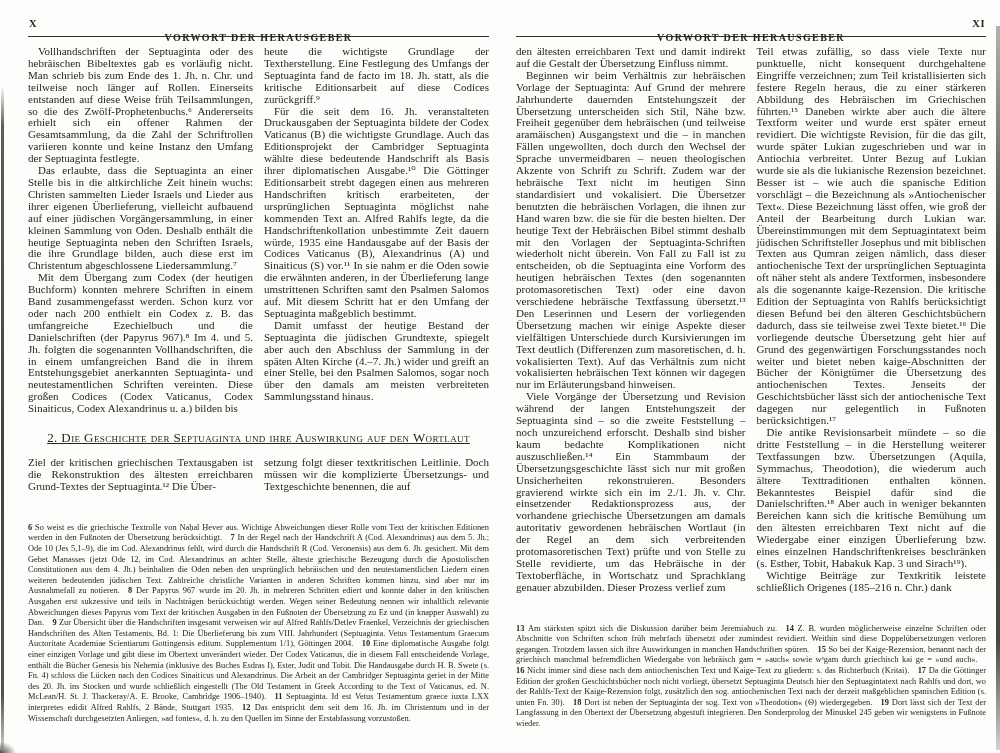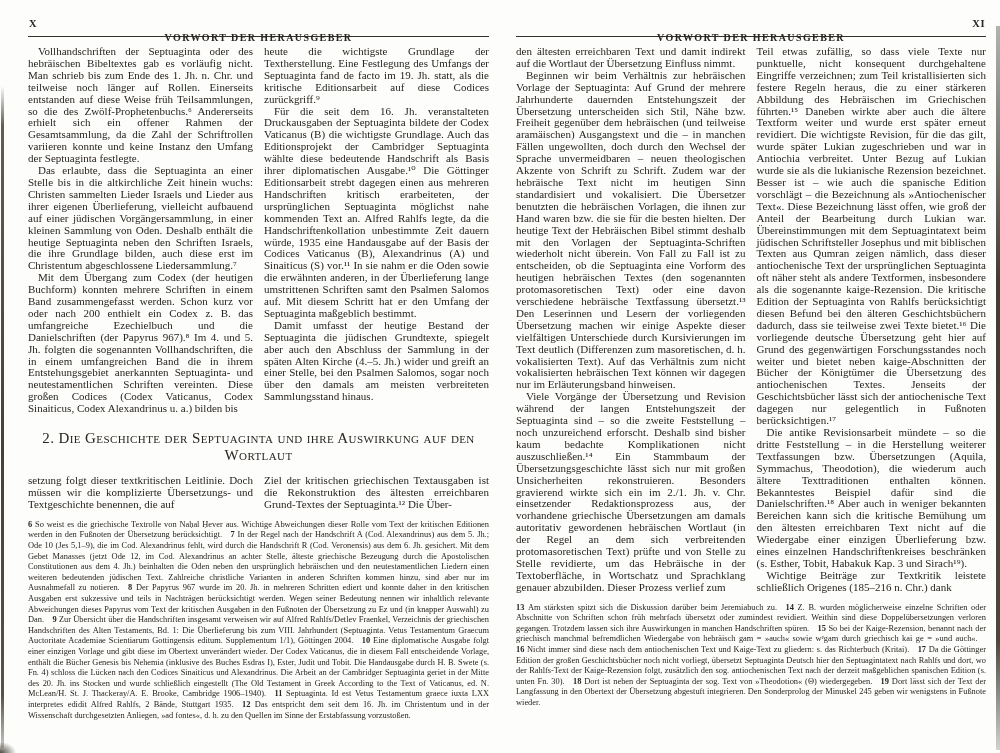--- a/index.html
+++ b/index.html
@@ -17,23 +17,23 @@
   }
   .pageno{position:absolute;top:0px;font-weight:bold;font-size:10.5px;letter-spacing:.5px;}
   .pageno-left{left:1px;}
   .pageno-right{right:1px;}
   .cols{display:flex;gap:11px;margin-top:9px;}
   .col{flex:1;min-width:0;}
   .para{margin:0;font-size:11px;line-height:11.9px;text-align:justify;}
   .para.ind{text-indent:10px;}
   .section-heading{
     margin:15px 0 11px 0;text-align:center;font-weight:normal;
-    font-variant:small-caps;font-size:15px;letter-spacing:.4px;
+    font-variant:small-caps;font-size:13px;letter-spacing:.4px;text-decoration:underline;
   }
-  .footnotes{margin-top:9px;font-size:8.4px;line-height:10.6px;text-align:justify;}
+  .footnotes{margin-top:30px;font-size:8.4px;line-height:10.6px;text-align:justify;}
   .fn-num{font-weight:bold;}
   
   .edge-left{
     position:absolute;left:1px;top:86px;width:3px;height:662px;border-radius:2px;
     background:linear-gradient(to bottom,rgba(45,38,30,0) 0%,rgba(45,38,30,.75) 6%,rgba(45,38,30,.88) 55%,rgba(45,38,30,.8) 92%,rgba(45,38,30,.25) 100%);
   }
   .edge-right{
     position:absolute;right:0;top:26px;width:4px;height:724px;
     background:linear-gradient(to bottom,rgba(45,38,30,.35) 0%,rgba(45,38,30,.9) 35%,rgba(45,38,30,.85) 85%,rgba(45,38,30,.2) 100%);
   }
@@ -56,45 +56,45 @@
       <span class="pageno pageno-left">X</span>
       <span class="running-title">VORWORT DER HERAUSGEBER</span>
     </div>
     <div class="cols">
       <div class="col">
           <p class="para ind">Vollhandschriften der Septuaginta oder des hebräischen Bibeltextes gab es vorläufig nicht. Man schrieb bis zum Ende des 1. Jh. n. Chr. und teilweise noch länger auf Rollen. Einerseits entstanden auf diese Weise früh Teilsammlungen, so die des Zwölf-Prophetenbuchs.⁶ Andererseits erhielt sich ein offener Rahmen der Gesamtsammlung, da die Zahl der Schriftrollen variieren konnte und keine Instanz den Umfang der Septuaginta festlegte.</p>
           <p class="para ind">Das erlaubte, dass die Septuaginta an einer Stelle bis in die altkirchliche Zeit hinein wuchs: Christen sammelten Lieder Israels und Lieder aus ihrer eigenen Überlieferung, vielleicht aufbauend auf einer jüdischen Vorgängersammlung, in einer kleinen Sammlung von Oden. Deshalb enthält die heutige Septuaginta neben den Schriften Israels, die ihre Grundlage bilden, auch diese erst im Christentum abgeschlossene Liedersammlung.⁷</p>
           <p class="para ind">Mit dem Übergang zum Codex (der heutigen Buchform) konnten mehrere Schriften in einem Band zusammengefasst werden. Schon kurz vor oder nach 200 enthielt ein Codex z. B. das umfangreiche Ezechielbuch und die Danielschriften (der Papyrus 967).⁸ Im 4. und 5. Jh. folgten die sogenannten Vollhandschriften, die in einem umfangreichen Band die in ihrem Entstehungsgebiet anerkannten Septuaginta- und neutestamentlichen Schriften vereinten. Diese großen Codices (Codex Vaticanus, Codex Sinaiticus, Codex Alexandrinus u. a.) bilden bis</p>
         </div>
       <div class="col">
-          <p class="para">heute die wichtigste Grundlage der Textherstellung. Eine Festlegung des Umfangs der Septuaginta fand de facto im 19. Jh. statt, als die kritische Editionsarbeit auf diese Codices zurückgriff.⁹</p>
+          <p class="para">heute die wichtigste Grundlage der Textherstellung. Eine Festlegung des Umfangs der Septuaginta fand de facto im 18. Jh. statt, als die kritische Editionsarbeit auf diese Codices zurückgriff.⁹</p>
           <p class="para ind">Für die seit dem 16. Jh. veranstalteten Druckausgaben der Septuaginta bildete der Codex Vaticanus (B) die wichtigste Grundlage. Auch das Editionsprojekt der Cambridger Septuaginta wählte diese bedeutende Handschrift als Basis ihrer diplomatischen Ausgabe.¹⁰ Die Göttinger Editionsarbeit strebt dagegen einen aus mehreren Handschriften kritisch erarbeiteten, der ursprünglichen Septuaginta möglichst nahe kommenden Text an. Alfred Rahlfs legte, da die Handschriftenkollation unbestimmte Zeit dauern würde, 1935 eine Handausgabe auf der Basis der Codices Vaticanus (B), Alexandrinus (A) und Sinaiticus (S) vor.¹¹ In sie nahm er die Oden sowie die erwähnten anderen, in der Überlieferung lange umstrittenen Schriften samt den Psalmen Salomos auf. Mit diesem Schritt hat er den Umfang der Septuaginta maßgeblich bestimmt.</p>
-          <p class="para ind">Damit umfasst der heutige Bestand der Septuaginta die jüdischen Grundtexte, spiegelt aber auch den Abschluss der Sammlung in der späten Alten Kirche (4.–5. Jh.) wider und greift an einer Stelle, bei den Psalmen Salomos, sogar noch über den damals am meisten verbreiteten Sammlungsstand hinaus.</p>
+          <p class="para ind">Damit umfasst der heutige Bestand der Septuaginta die jüdischen Grundtexte, spiegelt aber auch den Abschluss der Sammlung in der späten Alten Kirche (4.–7. Jh.) wider und greift an einer Stelle, bei den Psalmen Salomos, sogar noch über den damals am meisten verbreiteten Sammlungsstand hinaus.</p>
         </div>
     </div>
     <h2 class="section-heading">2. Die Geschichte der Septuaginta und ihre Auswirkung auf den Wortlaut</h2>
     <div class="cols">
       <div class="col">
-          <p class="para">setzung folgt dieser textkritischen Leitlinie. Doch müssen wir die komplizierte Übersetzungs- und Textgeschichte benennen, die auf</p>
+          <p class="para">Ziel der kritischen griechischen Textausgaben ist die Rekonstruktion des ältesten erreichbaren Grund-Textes der Septuaginta.¹² Die Über-</p>
         </div>
       <div class="col">
-          <p class="para">Ziel der kritischen griechischen Textausgaben ist die Rekonstruktion des ältesten erreichbaren Grund-Textes der Septuaginta.¹² Die Über-</p>
+          <p class="para">setzung folgt dieser textkritischen Leitlinie. Doch müssen wir die komplizierte Übersetzungs- und Textgeschichte benennen, die auf</p>
         </div>
     </div>
     <div class="footnotes"><span><b class="fn-num">6</b>&nbsp;So weist es die griechische Textrolle von Naḥal Ḥever aus. Wichtige Abweichungen dieser Rolle vom Text der kritischen Editionen werden in den Fußnoten der Übersetzung berücksichtigt.</span><span>  <b class="fn-num">7</b>&nbsp;In der Regel nach der Handschrift A (Cod. Alexandrinus) aus dem 5. Jh.; Ode 10 (Jes 5,1–9), die im Cod. Alexandrinus fehlt, wird durch die Handschrift R (Cod. Veronensis) aus dem 6. Jh. gesichert. Mit dem Gebet Manasses (jetzt Ode 12, im Cod. Alexandrinus an achter Stelle, älteste griechische Bezeugung durch die Apostolischen Constitutionen aus dem 4. Jh.) beinhalten die Oden neben den ursprünglich hebräischen und den neutestamentlichen Liedern einen weiteren bedeutenden jüdischen Text. Zahlreiche christliche Varianten in anderen Schriften kommen hinzu, sind aber nur im Ausnahmefall zu notieren.</span><span>  <b class="fn-num">8</b>&nbsp;Der Papyrus 967 wurde im 20. Jh. in mehreren Schritten ediert und konnte daher in den kritischen Ausgaben erst sukzessive und teils in Nachträgen berücksichtigt werden. Wegen seiner Bedeutung nennen wir inhaltlich relevante Abweichungen dieses Papyrus vom Text der kritischen Ausgaben in den Fußnoten der Übersetzung zu Ez und (in knapper Auswahl) zu Dan.</span><span>  <b class="fn-num">9</b>&nbsp;Zur Übersicht über die Handschriften insgesamt verweisen wir auf Alfred Rahlfs/Detlev Fraenkel, Verzeichnis der griechischen Handschriften des Alten Testaments, Bd. 1: Die Überlieferung bis zum VIII. Jahrhundert (Septuaginta. Vetus Testamentum Graecum Auctoritate Academiae Scientiarum Gottingensis editum. Supplementum 1/1), Göttingen 2004.</span><span>  <b class="fn-num">10</b>&nbsp;Eine diplomatische Ausgabe folgt einer einzigen Vorlage und gibt diese im Obertext unverändert wieder. Der Codex Vaticanus, die in diesem Fall entscheidende Vorlage, enthält die Bücher Genesis bis Nehemia (inklusive des Buches Esdras I), Ester, Judit und Tobit. Die Handausgabe durch H. B. Swete (s. Fn. 4) schloss die Lücken nach den Codices Sinaiticus und Alexandrinus. Die Arbeit an der Cambridger Septuaginta geriet in der Mitte des 20. Jh. ins Stocken und wurde schließlich eingestellt (The Old Testament in Greek According to the Text of Vaticanus, ed. N. McLean/H. St. J. Thackeray/A. E. Brooke, Cambridge 1906–1940).</span><span>  <b class="fn-num">11</b>&nbsp;Septuaginta. Id est Vetus Testamentum graece iuxta LXX interpretes edidit Alfred Rahlfs, 2 Bände, Stuttgart 1935.</span><span>  <b class="fn-num">12</b>&nbsp;Das entspricht dem seit dem 16. Jh. im Christentum und in der Wissenschaft durchgesetzten Anliegen, »ad fontes«, d. h. zu den Quellen im Sinne der Erstabfassung vorzustoßen.</span></div>
   </div>
 
   <div class="page page-right">
     <div class="page-header">
       <span class="running-title">VORWORT DER HERAUSGEBER</span>
       <span class="pageno pageno-right">XI</span>
     </div>
     <div class="cols">
       <div class="col">
-          <p class="para">den ältesten erreichbaren Text und damit indirekt auf die Wortlaut der Übersetzung Einfluss nimmt.</p>
+          <p class="para">den ältesten erreichbaren Text und damit indirekt auf die Gestalt der Übersetzung Einfluss nimmt.</p>
           <p class="para ind">Beginnen wir beim Verhältnis zur hebräischen Vorlage der Septuaginta: Auf Grund der mehrere Jahrhunderte dauernden Entstehungszeit der Übersetzung unterscheiden sich Stil, Nähe bzw. Freiheit gegenüber dem hebräischen (und teilweise aramäischen) Ausgangstext und die – in manchen Fällen ungewollten, doch durch den Wechsel der Sprache unvermeidbaren – neuen theologischen Akzente von Schrift zu Schrift. Zudem war der hebräische Text nicht im heutigen Sinn standardisiert und vokalisiert. Die Übersetzer benutzten die hebräischen Vorlagen, die ihnen zur Hand waren bzw. die sie für die besten hielten. Der heutige Text der Hebräischen Bibel stimmt deshalb mit den Vorlagen der Septuaginta-Schriften wiederholt nicht überein. Von Fall zu Fall ist zu entscheiden, ob die Septuaginta eine Vorform des heutigen hebräischen Textes (den sogenannten protomasoretischen Text) oder eine davon verschiedene hebräische Textfassung übersetzt.¹³ Den Leserinnen und Lesern der vorliegenden Übersetzung machen wir einige Aspekte dieser vielfältigen Unterschiede durch Kursivierungen im Text deutlich (Differenzen zum masoretischen, d. h. vokalisierten Text). Auf das Verhältnis zum nicht vokalisierten hebräischen Text können wir dagegen nur im Erläuterungsband hinweisen.</p>
           <p class="para ind">Viele Vorgänge der Übersetzung und Revision während der langen Entstehungszeit der Septuaginta sind – so die zweite Feststellung – noch unzureichend erforscht. Deshalb sind bisher kaum bedachte Komplikationen nicht auszuschließen.¹⁴ Ein Stammbaum der Übersetzungsgeschichte lässt sich nur mit großen Unsicherheiten rekonstruieren. Besonders gravierend wirkte sich ein im 2./1. Jh. v. Chr. einsetzender Redaktionsprozess aus, der vorhandene griechische Übersetzungen am damals autoritativ gewordenen hebräischen Wortlaut (in der Regel an dem sich verbreitenden protomasoretischen Text) prüfte und von Stelle zu Stelle revidierte, um das Hebräische in der Textoberfläche, in Wortschatz und Sprachklang genauer abzubilden. Dieser Prozess verlief zum</p>
         </div>
       <div class="col">
           <p class="para">Teil etwas zufällig, so dass viele Texte nur punktuelle, nicht konsequent durchgehaltene Eingriffe verzeichnen; zum Teil kristallisierten sich festere Regeln heraus, die zu einer stärkeren Abbildung des Hebräischen im Griechischen führten.¹⁵ Daneben wirkte aber auch die ältere Textform weiter und wurde erst später erneut revidiert. Die wichtigste Revision, für die das gilt, wurde später Lukian zugeschrieben und war in Antiochia verbreitet. Unter Bezug auf Lukian wurde sie als die lukianische Rezension bezeichnet. Besser ist – wie auch die spanische Edition vorschlägt – die Bezeichnung als »Antiochenischer Text«. Diese Bezeichnung lässt offen, wie groß der Anteil der Bearbeitung durch Lukian war. Übereinstimmungen mit dem Septuagintatext beim jüdischen Schriftsteller Josephus und mit biblischen Texten aus Qumran zeigen nämlich, dass dieser antiochenische Text der ursprünglichen Septuaginta oft näher steht als andere Textformen, insbesondere als die sogenannte kaige-Rezension. Die kritische Edition der Septuaginta von Rahlfs berücksichtigt diesen Befund bei den älteren Geschichtsbüchern dadurch, dass sie teilweise zwei Texte bietet.¹⁶ Die vorliegende deutsche Übersetzung geht hier auf Grund des gegenwärtigen Forschungsstandes noch weiter und bietet neben kaige-Abschnitten der Bücher der Königtümer die Übersetzung des antiochenischen Textes. Jenseits der Geschichtsbücher lässt sich der antiochenische Text dagegen nur gelegentlich in Fußnoten berücksichtigen.¹⁷</p>
           <p class="para ind">Die antike Revisionsarbeit mündete – so die dritte Feststellung – in die Herstellung weiterer Textfassungen bzw. Übersetzungen (Aquila, Symmachus, Theodotion), die wiederum auch ältere Texttraditionen enthalten können. Bekanntestes Beispiel dafür sind die Danielschriften.¹⁸ Aber auch in weniger bekannten Bereichen kann sich die kritische Bemühung um den ältesten erreichbaren Text nicht auf die Wiedergabe einer einzigen Überlieferung bzw. eines einzelnen Handschriftenkreises beschränken (s. Esther, Tobit, Habakuk Kap. 3 und Sirach¹⁹).</p>
           <p class="para ind">Wichtige Beiträge zur Textkritik leistete schließlich Origenes (185–216 n. Chr.) dank</p>
         </div>
     </div>
     <div class="footnotes"><span><b class="fn-num">13</b>&nbsp;Am stärksten spitzt sich die Diskussion darüber beim Jeremiabuch zu.</span><span>  <b class="fn-num">14</b>&nbsp;Z. B. wurden möglicherweise einzelne Schriften oder Abschnitte von Schriften schon früh mehrfach übersetzt oder zumindest revidiert. Weithin sind diese Doppelübersetzungen verloren gegangen. Trotzdem lassen sich ihre Auswirkungen in manchen Handschriften spüren.</span><span>  <b class="fn-num">15</b>&nbsp;So bei der Kaige-Rezension, benannt nach der griechisch manchmal befremdlichen Wiedergabe von hebräisch gam = »auch« sowie wᵉgam durch griechisch kai ge = »und auch«.</span><span>  <b class="fn-num">16</b>&nbsp;Nicht immer sind diese nach dem antiochenischen Text und Kaige-Text zu gliedern: s. das Richterbuch (Kritai).</span><span>  <b class="fn-num">17</b>&nbsp;Da die Göttinger Edition der großen Geschichtsbücher noch nicht vorliegt, übersetzt Septuaginta Deutsch hier den Septuagintatext nach Rahlfs und dort, wo der Rahlfs-Text der Kaige-Rezension folgt, zusätzlich den sog. antiochenischen Text nach der derzeit maßgeblichen spanischen Edition (s. unten Fn. 30).</span><span>  <b class="fn-num">18</b>&nbsp;Dort ist neben der Septuaginta der sog. Text von »Theodotion« (Θ) wiedergegeben.</span><span>  <b class="fn-num">19</b>&nbsp;Dort lässt sich der Text der Langfassung in den Obertext der Übersetzung abgestuft integrieren. Den Sonderprolog der Minuskel 245 geben wir wenigstens in Fußnote wieder.</span></div>

